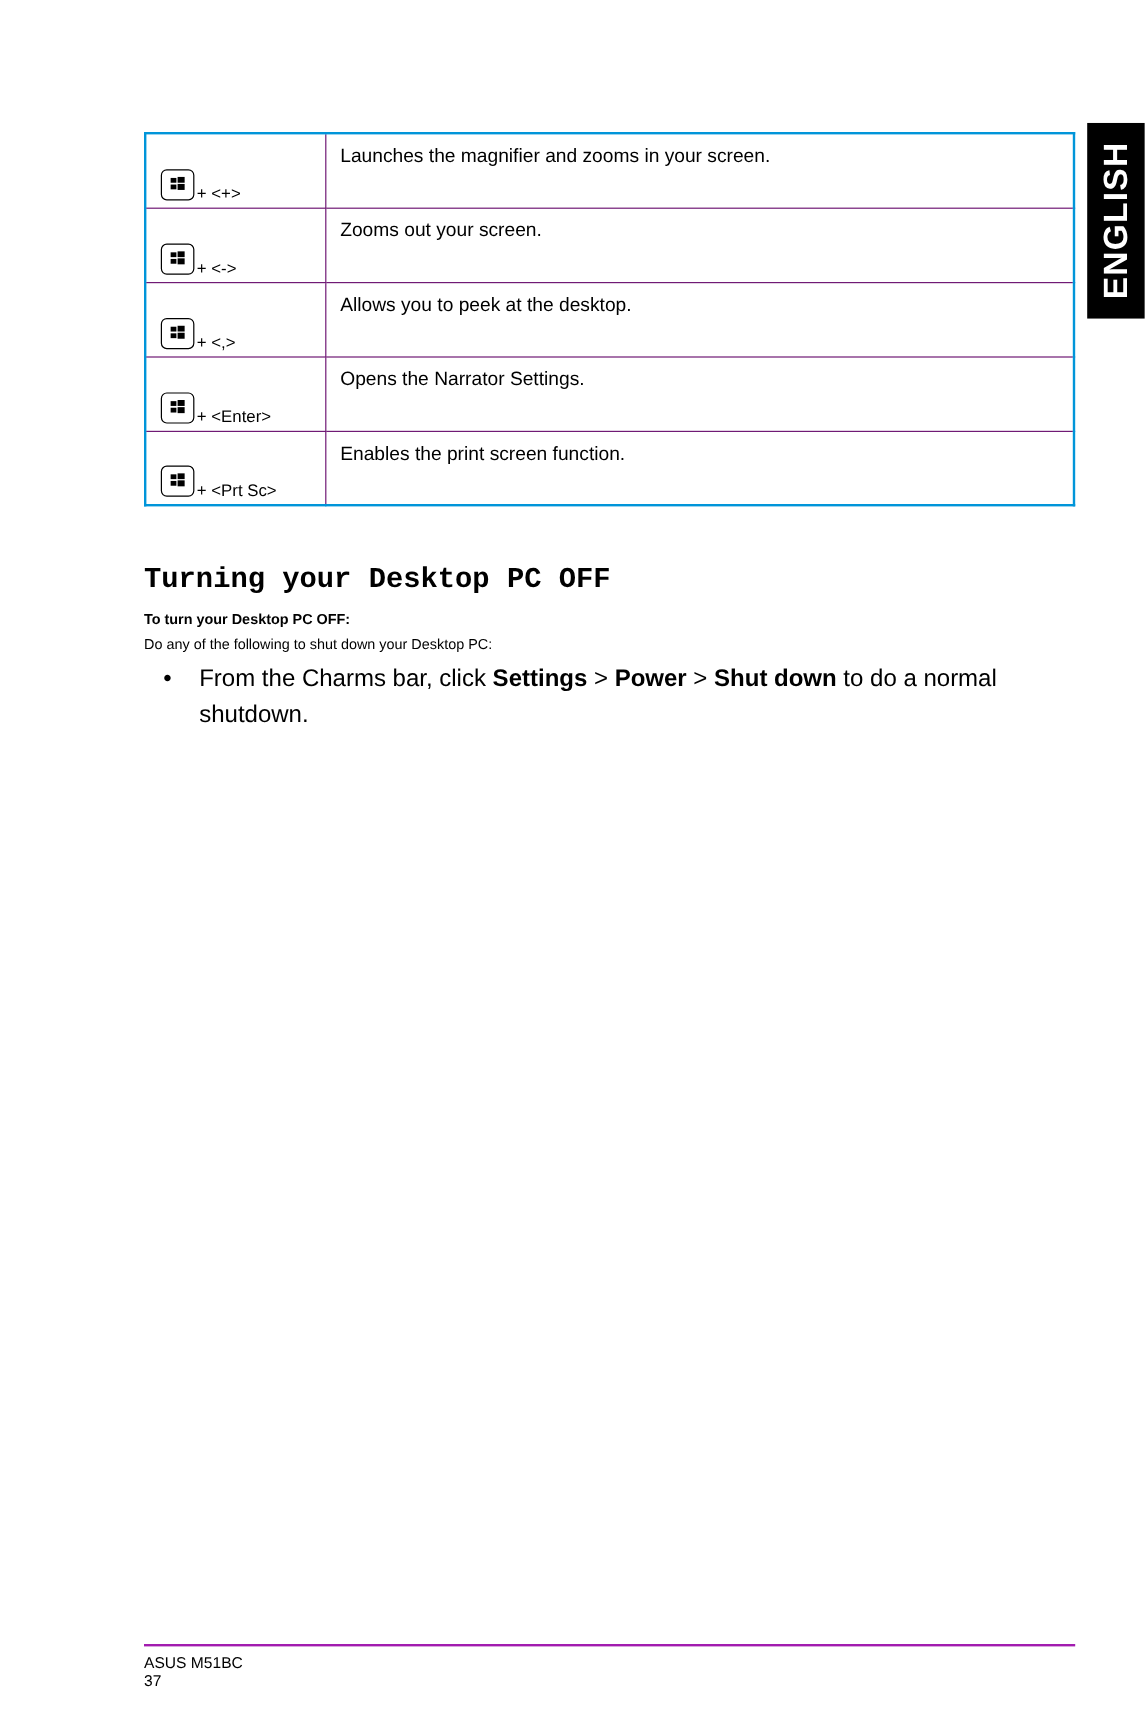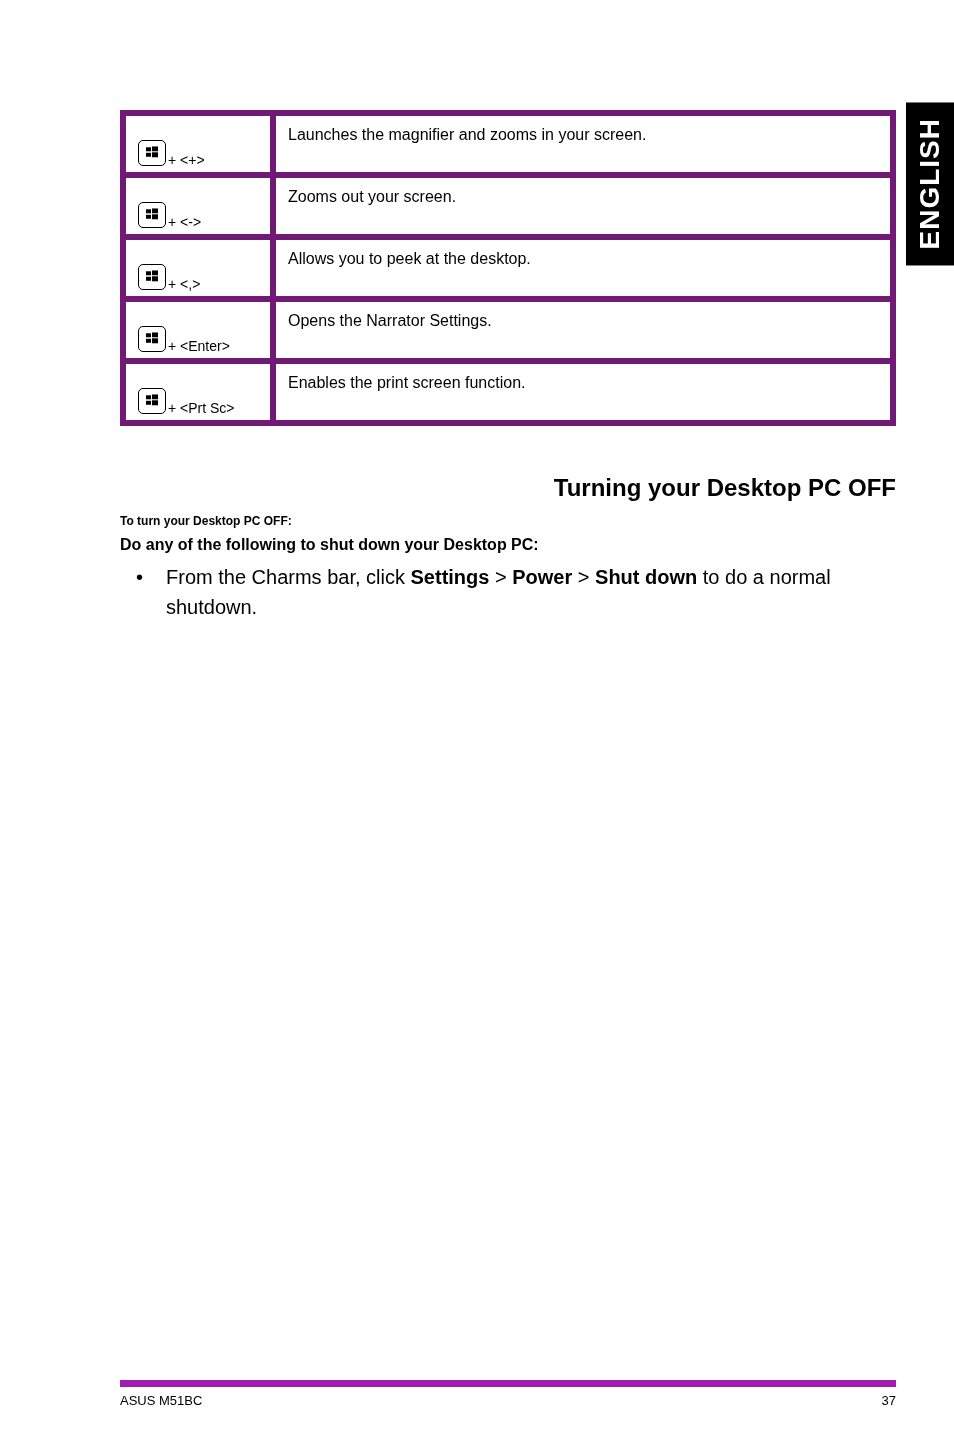--- a/index.html
+++ b/index.html
@@ -30,21 +30,21 @@
     letter-spacing: 1px;
     font-family: Arial, Helvetica, sans-serif;
   }
   table.shortcuts {
     width: 100%;
     border-collapse: collapse;
     border: 2.5px solid #0095d9;
     margin-bottom: 48px;
   }
   table.shortcuts td {
-    border: 6px solid #701a75;
+    border: 1px solid #701a75;
     vertical-align: middle;
     font-size: 16px;
     height: 62px;
     margin-left: 12px;
   }
   table.shortcuts td.keycell {
     width: 150px;
     padding: 8px 6px 6px 12px;
     vertical-align: bottom;
   }
@@ -70,33 +70,31 @@
   .plus-combo {
     font-size: 14px;
     vertical-align: bottom;
     position: relative;
     bottom: -2px;
   }
   h2.section {
     font-size: 24px;
     font-weight: bold;
     margin-bottom: 12px;
-    font-family: Liberation Sans, sans-serif;
-    text-align: right;
+    font-family: Liberation Mono, monospace;
   }
   .subhead {
     font-size: 12px;
     font-weight: bold;
     margin-bottom: 6px;
   }
   .body-text {
-    font-size: 16px;
+    font-size: 12px;
     margin-bottom: 6px;
     line-height: 1.35;
-    font-weight: bold;
   }
   ul.bullets {
     list-style: none;
     padding-left: 16px;
     margin-bottom: 40px;
   }
   ul.bullets li {
     font-size: 20px;
     line-height: 1.5;
     margin-bottom: 4px;
@@ -107,26 +105,27 @@
     content: "•";
     position: absolute;
     left: 0;
     top: 0;
   }
   .strong { font-weight: bold; }
   .footer {
     position: absolute;
     left: 0; right: 0;
     bottom: 30px;
-    border-top: 7px solid #a21caf;
+    border-top: 2px solid #a21caf;
     margin: 0 58px 0 120px;
     padding-top: 6px;
     font-size: 13px;
     display: flex;
     justify-content: space-between;
+    flex-direction: column;
   }
 </style>
 </head>
 <body>
 
 <div class="side-tab">ENGLISH</div>
 
 <div class="page">
 
   <table class="shortcuts">

